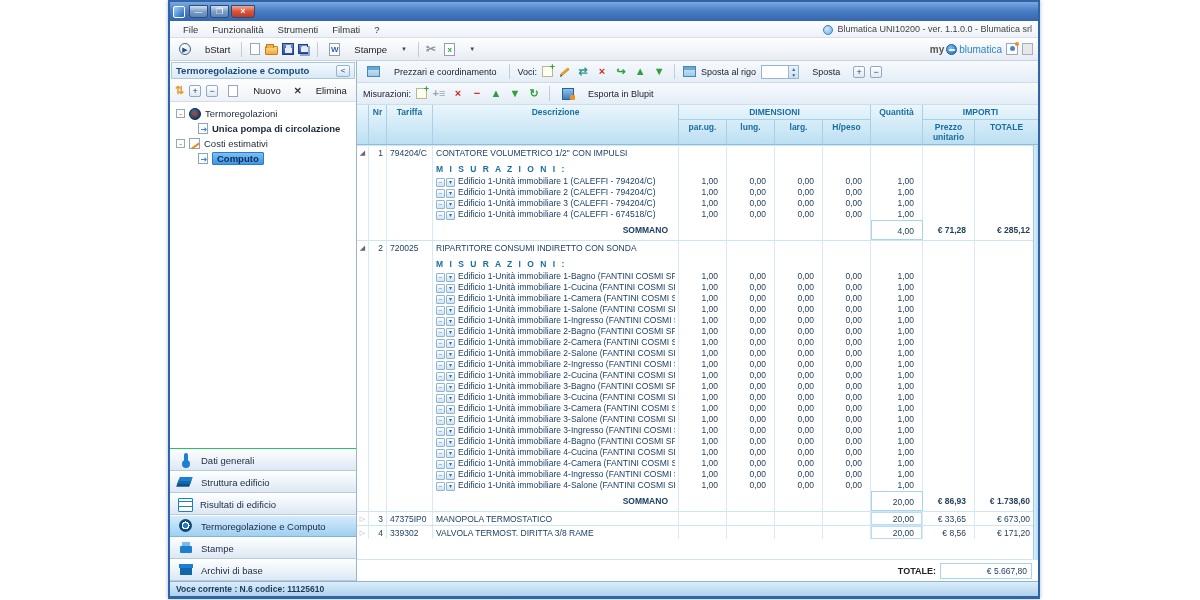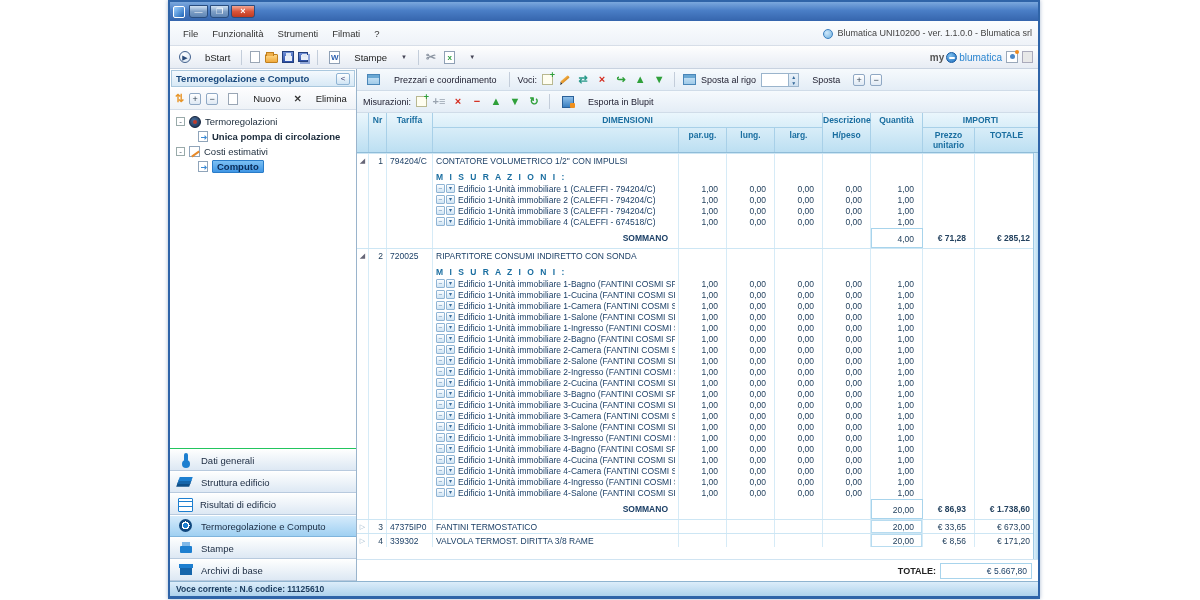--- a/index.html
+++ b/index.html
@@ -9,21 +9,21 @@
             border:2px solid #2f64a8; border-bottom:3px solid #2f64a8; background:#eef3fa;
             display:flex; flex-direction:column; box-shadow:0 0 4px rgba(40,80,140,.4); }
   
   .titlebar { height:19px; background:linear-gradient(#7ba8dd,#4a7ec6 45%,#3565ad); display:flex; align-items:center; padding:0 3px; flex:0 0 auto; }
   .app-icon { width:12px; height:12px; border-radius:2px; background:linear-gradient(135deg,#9fd1ff,#1d63b8); border:1px solid #fff; margin-right:4px; flex:0 0 auto; }
   .titlebar .title { color:#fff; font-size:10.5px; font-weight:bold; text-shadow:0 1px 1px #1d4373; white-space:nowrap; overflow:hidden; flex:1; }
   .win-controls { display:flex; gap:2px; }
   .wbtn { width:19px; height:13px; border-radius:0 0 3px 3px; border:1px solid #2a4d7e; font-size:8px; color:#fff; text-align:center; line-height:11px; background:linear-gradient(#cfe0f2,#7e9fc6 50%,#5d84b4); }
   .wbtn.close { background:linear-gradient(#f2a693,#d9553a 50%,#c03a1f); width:24px; font-weight:bold; font-size:9px; }
   
-  .menubar { height:25px; background:linear-gradient(#fbfdfe,#eef2f8); border-bottom:1px solid #d7dee8; display:flex; align-items:center; padding:0 6px; font-size:9.5px; color:#333; flex:0 0 auto; }
+  .menubar { height:17px; background:linear-gradient(#fbfdfe,#eef2f8); border-bottom:1px solid #d7dee8; display:flex; align-items:center; padding:0 6px; font-size:9.5px; color:#333; flex:0 0 auto; }
   .menubar .mitem { padding:1px 7px; cursor:default; }
   .menubar .spacer { flex:1; }
   .globe-icon { display:inline-block; width:10px; height:10px; border-radius:50%; border:1px solid #3a7fc0; background:radial-gradient(circle at 35% 35%, #cfe8fa, #6fb0e0); margin-right:4px; position:relative; top:1px; }
   .ver-text { font-size:9px; color:#444; white-space:nowrap; }
   
   .toolbar-top { height:23px; background:linear-gradient(#fefefe,#e7ecf4); border-bottom:1px solid #c8d2e0; display:flex; align-items:center; padding:0 5px; gap:4px; font-size:9.5px; color:#222; flex:0 0 auto; }
   .tsep { width:1px; height:15px; background:#c3cdda; margin:0 3px; }
   .tbtn { display:flex; align-items:center; gap:14px; padding:1px 4px; border-radius:2px; }
   .bstart-icon { width:12px; height:12px; border-radius:50%; border:1px solid #44628e; background:radial-gradient(circle at 35% 30%, #fff, #d7e4f2); color:#2a4a78; font-size:7px; line-height:11px; text-align:center; }
   .doc-new { width:10px; height:12px; background:#fff; border:1px solid #9aa6b5; margin:0 1px; }
@@ -118,21 +118,21 @@
   .cell { border-right:1px solid #d6ebf7; padding:0 3px; white-space:nowrap; overflow:hidden; }
   .cell.num { text-align:right; padding-right:8px; color:#24425f; }
   .cell:last-child { border-right:none; }
   .item-row .cell { padding-top:1px; height:13px; line-height:12px; }
   .item-sep { border-top:1px solid #cde6f4; }
   .exp-cell { text-align:center; color:#667; font-size:7px; line-height:12px; padding:0; }
   .exp-cell.collapsed { color:#9ab4c8; }
   .mis-header-row .cell { height:13px; line-height:13px; }
   .mis-title { font-weight:bold; color:#1a6ea0; letter-spacing:2px; }
   .meas-row .cell { height:11px; line-height:11px; }
-  .meas-label { display:flex; align-items:flex-start; gap:1px; }
+  .meas-label { display:flex; align-items:flex-end; gap:1px; }
   .dd-btn { width:9px; height:9px; border:1px solid #8fb4d4; background:linear-gradient(#fdfeff,#cfe4f4); font-size:6px; line-height:7px; text-align:center; color:#35699a; flex:0 0 auto; border-radius:1px; }
   .meas-text { overflow:hidden; white-space:nowrap; padding-left:2px; }
   .sommano-row .cell { height:20px; line-height:20px; font-weight:bold; }
   .sommano-row .qty { border:1px solid #a8d4ec; background:#fff; font-weight:normal; }
   .gap-row .cell { height:4px; }
   .qty-box { box-shadow:inset 0 0 0 1px #b8dcf0; }
   .totale-row { flex:0 0 auto; height:22px; display:flex; align-items:center; justify-content:flex-end; border-top:1px solid #d0e4f2; background:#fff; padding-right:6px; gap:4px; }
   .totale-label { font-size:9px; font-weight:bold; color:#222; }
   .totale-value { width:92px; height:16px; border:1px solid #a8d4ec; font-size:8.5px; text-align:right; line-height:15px; padding-right:4px; color:#1b3f66; }
   .scroll-strip { position:absolute; right:0; top:0; bottom:0; width:5px; background:linear-gradient(90deg,#dceefa,#b8dcf0); border-left:1px solid #9fcae4; }
@@ -310,22 +310,22 @@
             <span class="export-ico"></span>
             <span>Esporta in Blupit</span>
           </span>
         </div>
 
         <div class="tbl-header">
           <div class="grid-row hgroup-row">
             <span class="hcell" style="border-bottom:none;"></span>
             <span class="hcell" style="border-bottom:none;">Nr</span>
             <span class="hcell" style="border-bottom:none;">Tariffa</span>
+            <span class="hcell" style="border-bottom:none;">Descrizione</span>
             <span class="hcell noborder" style="grid-column:span 4;border-right:1px solid #a8d0e8;">DIMENSIONI</span>
-            <span class="hcell" style="border-bottom:none;">Descrizione</span>
             <span class="hcell" style="border-bottom:none;">Quantità</span>
             <span class="hcell noborder" style="grid-column:span 2;">IMPORTI</span>
           </div>
           <div class="grid-row">
             <span class="hcell"></span>
             <span class="hcell"></span>
             <span class="hcell"></span>
             <span class="hcell"></span>
             <span class="hcell">par.ug.</span>
             <span class="hcell">lung.</span>
@@ -848,21 +848,21 @@
                 <span class="cell num"></span>
                 <span class="cell num"></span>
                 <span class="cell num qty">20,00</span>
                 <span class="cell num">€ 86,93</span>
                 <span class="cell num">€ 1.738,60</span>
               </div>
               <div class="grid-row item-row item-sep">
                 <span class="cell exp-cell collapsed">▷</span>
                 <span class="cell num" style="padding-right: 3px;">3</span>
                 <span class="cell ">47375IP0</span>
-                <span class="cell ">FANTINI TERMOSTATICO</span>
+                <span class="cell ">MANOPOLA TERMOSTATICO</span>
                 <span class="cell num"></span>
                 <span class="cell num"></span>
                 <span class="cell num"></span>
                 <span class="cell num"></span>
                 <span class="cell num qty-box">20,00</span>
                 <span class="cell num">€ 33,65</span>
                 <span class="cell num">€ 673,00</span>
               </div>
               <div class="grid-row item-row item-sep">
                 <span class="cell exp-cell collapsed">▷</span>

